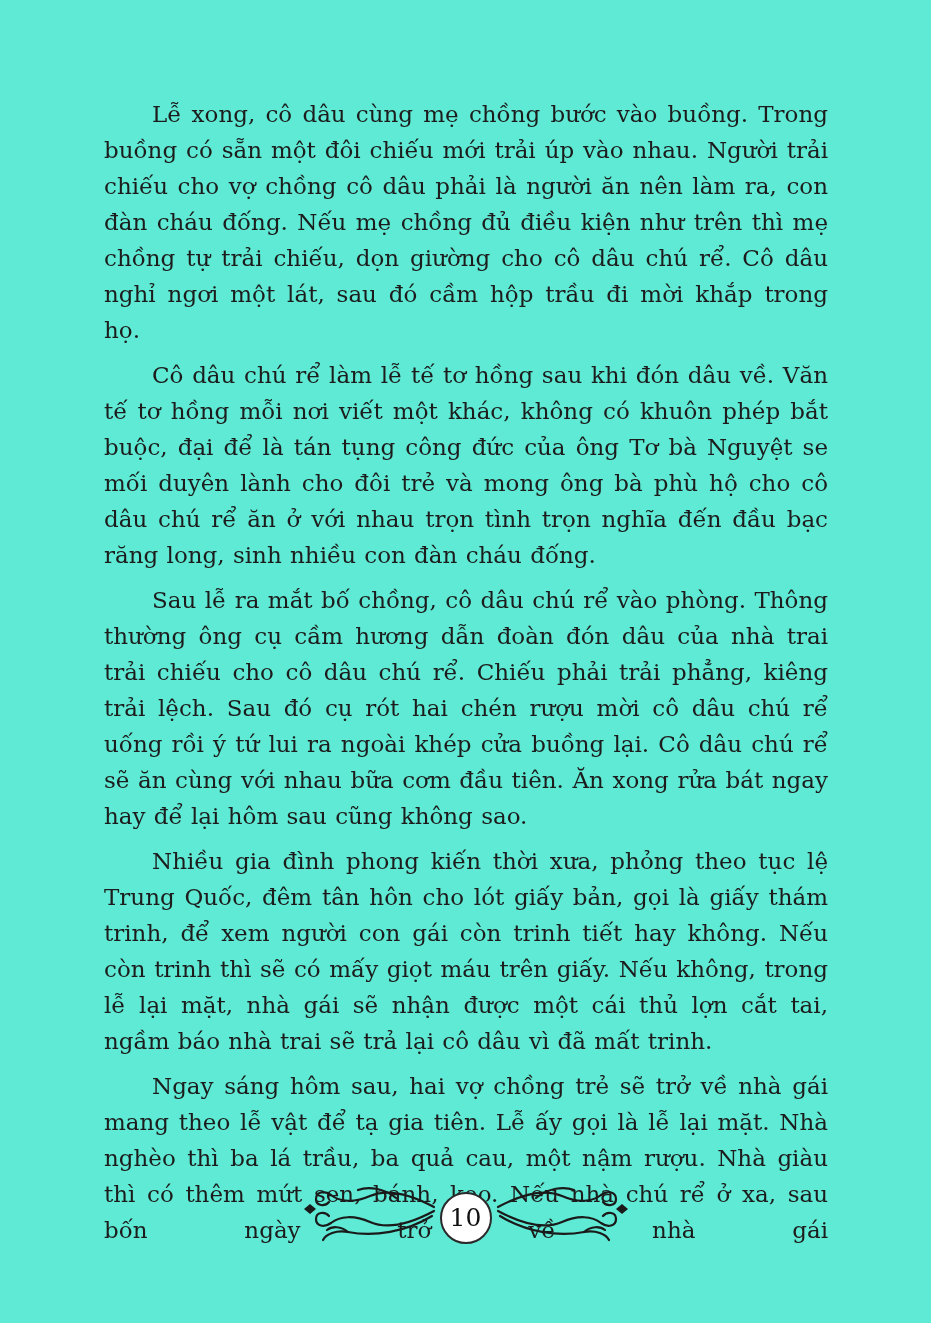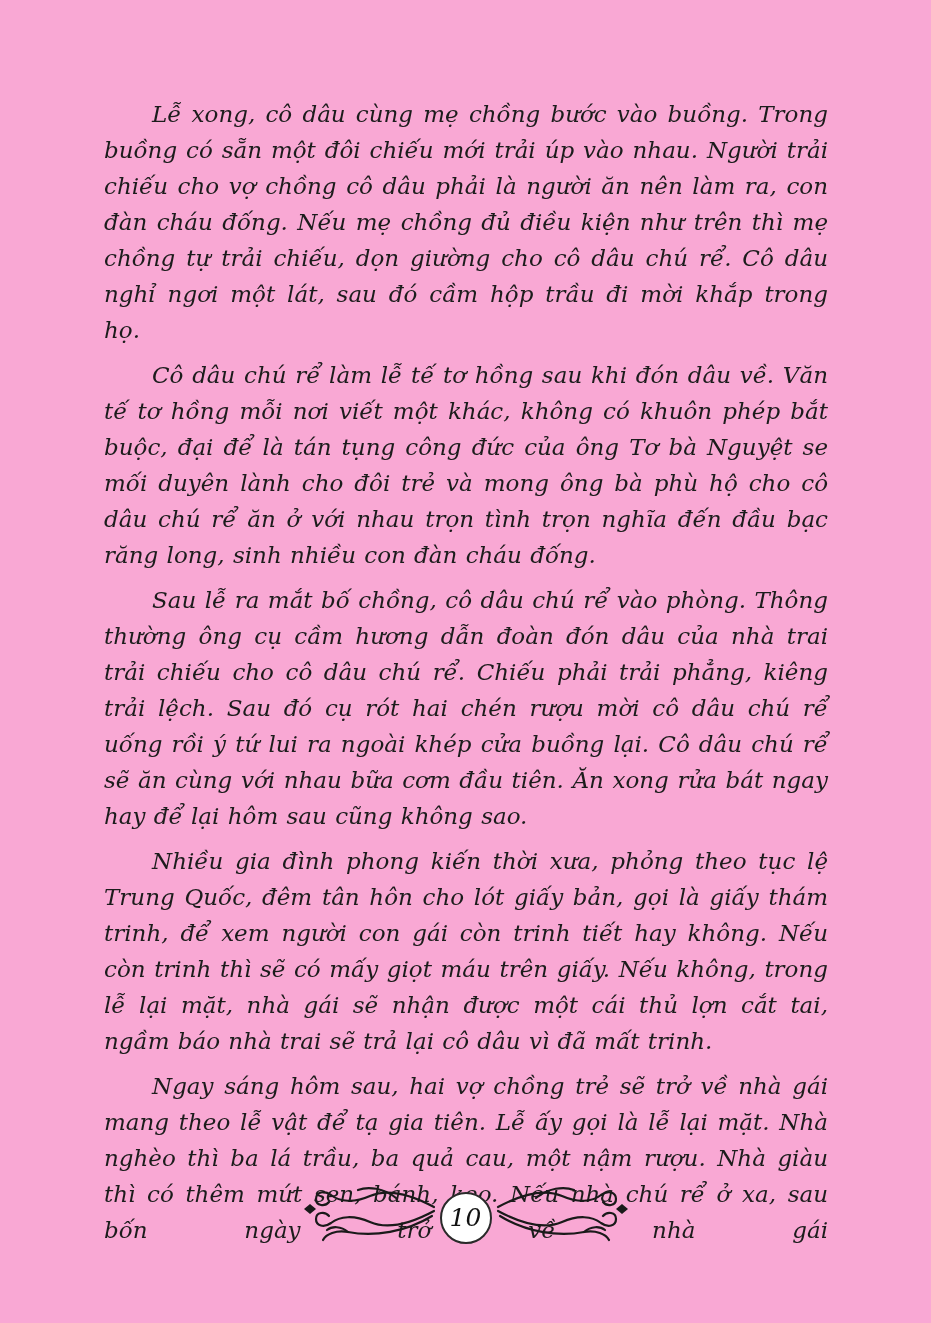--- a/index.html
+++ b/index.html
@@ -4,24 +4,23 @@
 <style>
   html, body {
     margin: 0;
     padding: 0;
     background: #ffffff;
   }
   .page {
     position: relative;
     width: 931px;
     height: 1323px;
-    background: #f9a8d4;
+    background: #5eead4;
     overflow: hidden;
     font-family: "DejaVu Serif", "Liberation Serif", serif;
-    font-style: italic;
   }
   .content {
     position: absolute;
     left: 104px;
     top: 96px;
     width: 724px;
   }
   .para {
     margin: 0 0 9px 0;
     font-size: 23px;

